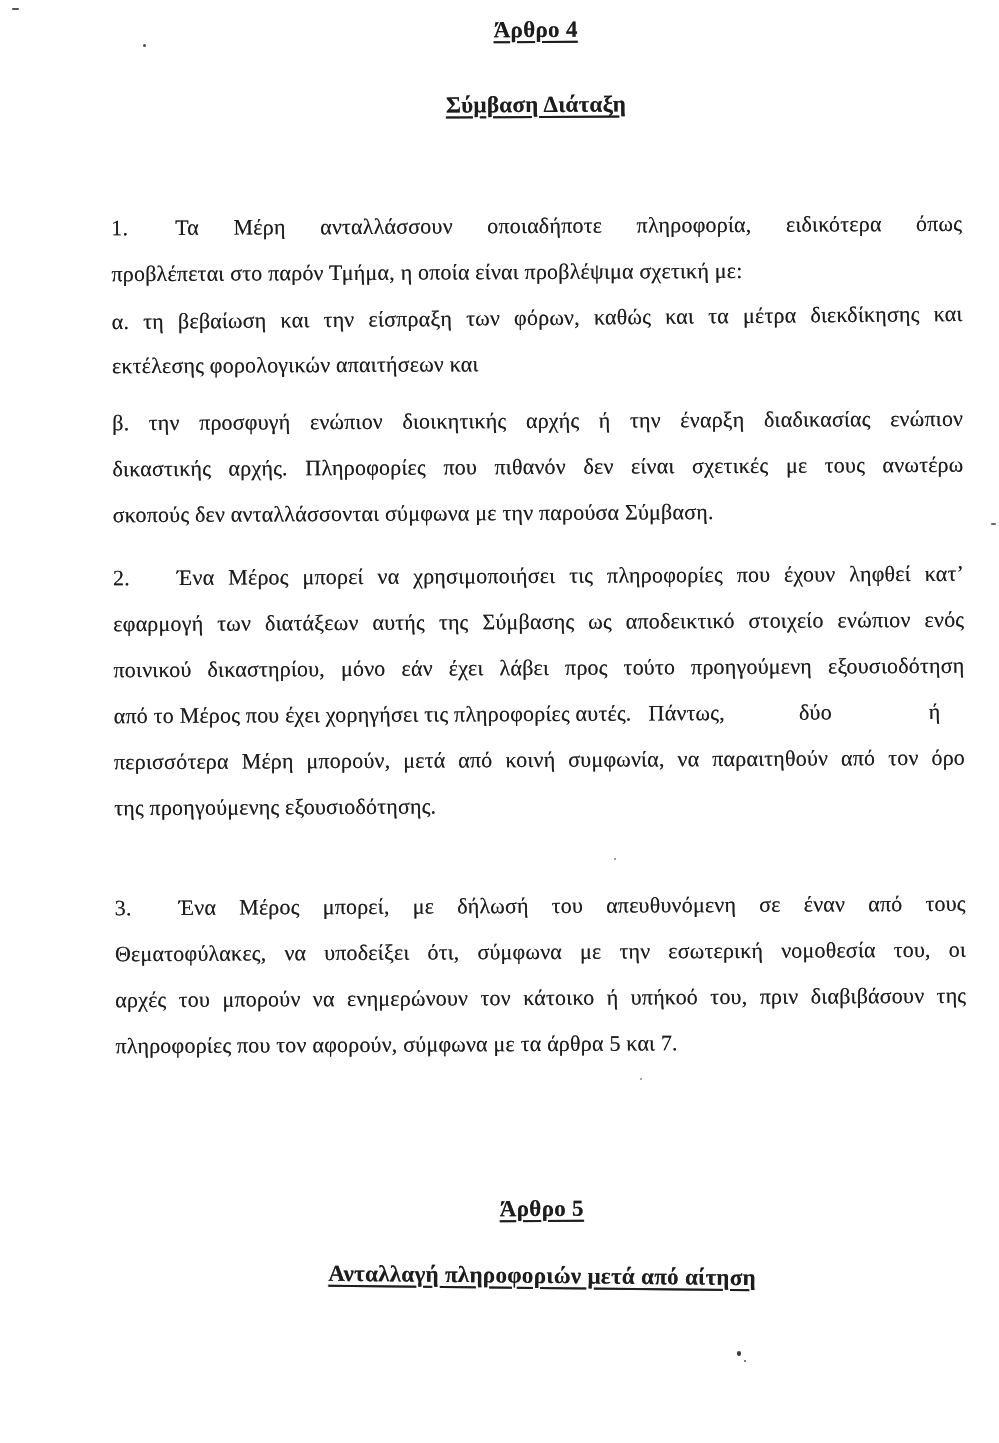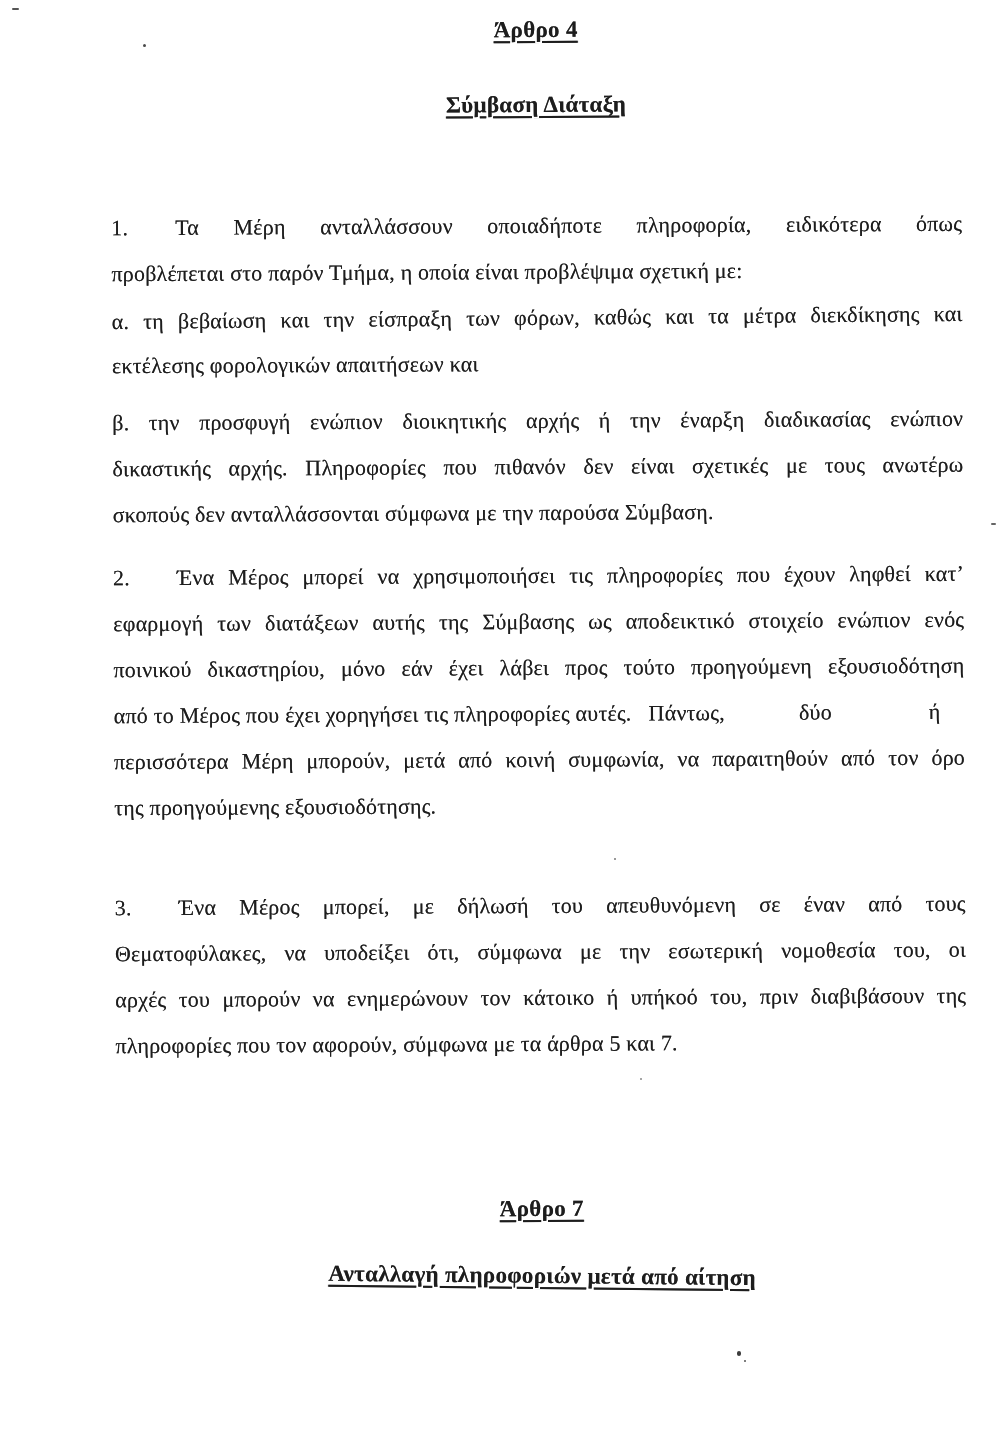--- a/index.html
+++ b/index.html
@@ -124,21 +124,21 @@
     </div>
 
     <div class="para para3">
       <div class="line justify"><span class="pnum">3.</span><span>Ένα Μέρος μπορεί, με δήλωσή του απευθυνόμενη σε έναν από τους</span></div>
       <div class="line justify">Θεματοφύλακες, να υποδείξει ότι, σύμφωνα με την εσωτερική νομοθεσία του, οι</div>
       <div class="line justify">αρχές του μπορούν να ενημερώνουν τον κάτοικο ή υπήκοό του, πριν διαβιβάσουν της</div>
       <div class="line">πληροφορίες που τον αφορούν, σύμφωνα με τα άρθρα 5 και 7.</div>
     </div>
 
     <div class="heading h-art5">
-      <span class="u">Άρθρο 7</span>
+      <span class="u">Άρθρο 5</span>
     </div>
 
     <div class="heading h-exch">
       <span class="u">Ανταλλαγή πληροφοριών μετά από αίτηση</span>
     </div>
 
   </div>
 
   <span class="speck s1"></span>
   <span class="speck s2"></span>

